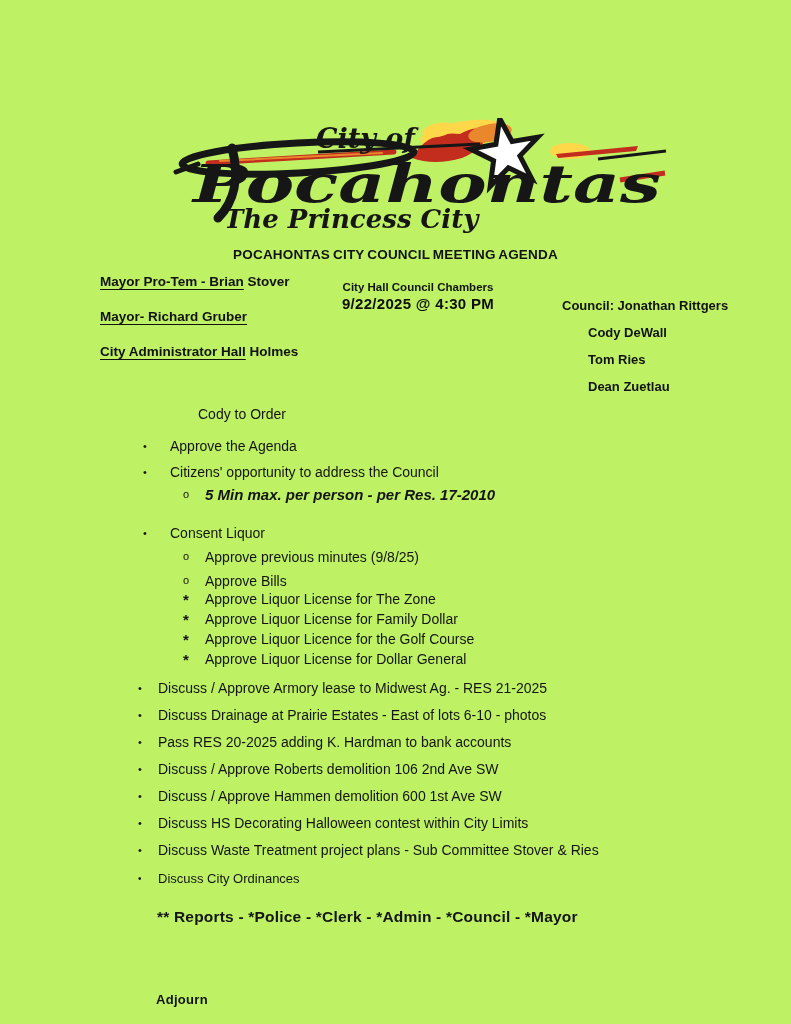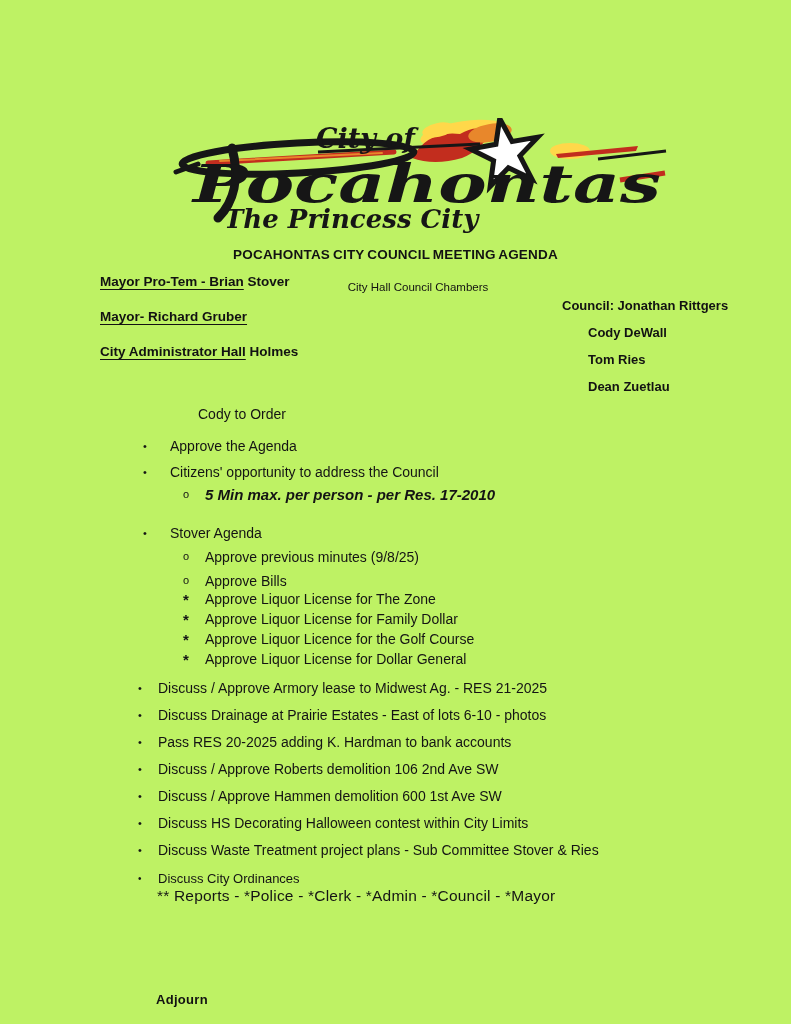--- a/index.html
+++ b/index.html
@@ -27,21 +27,21 @@
   
   .officials{position:absolute;left:100px;top:274px;}
   .official{
     font-size:13.5px;font-weight:700;line-height:16px;
     margin-bottom:19px;color:#121212;white-space:nowrap;
   }
   .official .u{text-decoration:underline;text-underline-offset:3px;text-decoration-thickness:1.4px;}
 
   
   .meeting{position:absolute;left:322px;top:280px;width:192px;text-align:center;}
-  .meeting .loc{font-size:11.5px;font-weight:400;line-height:14px;color:#121212;}
+  .meeting .loc{font-size:11.5px;font-weight:700;line-height:14px;color:#121212;}
   .meeting .dt{font-size:15px;font-weight:700;line-height:19px;letter-spacing:0.3px;color:#0e0e0e;}
 
   
   .council-label{position:absolute;left:562px;top:298px;font-size:13px;font-weight:700;color:#121212;white-space:nowrap;}
   .council-members{position:absolute;left:588px;top:325px;}
   .council-member{font-size:13px;font-weight:700;line-height:16px;margin-bottom:11px;color:#121212;white-space:nowrap;}
 
   
   .call{position:absolute;left:198px;top:406px;font-size:14px;color:#141414;}
 
@@ -66,21 +66,21 @@
 
   .item.subtight{margin-top:2px;padding-left:46px;}
   .item.subtight .m{flex:0 0 22px;padding-left:0;}
 
   .item.main2{margin-top:11px;}
   .item.main2 .m{flex:0 0 21px;padding-left:1px;}
 
   .item.small{margin-top:13px;font-size:13px;}
   .item.small .m{flex:0 0 21px;padding-left:1px;font-size:10px;}
 
-  .item.reports{margin-top:0;padding-left:20px;font-size:15.5px;line-height:18px;font-weight:400;letter-spacing:0.2px;}
+  .item.reports{margin-top:21px;padding-left:20px;font-size:15.5px;line-height:18px;font-weight:700;letter-spacing:0.2px;}
 
   
   .adjourn{position:absolute;left:156px;top:968px;font-size:13px;font-weight:700;letter-spacing:0.3px;color:#121212;margin-top:24px;}
 </style>
 </head>
 <body>
 
 <div class="page">
   <div class="scanwrap">
 
@@ -119,20 +119,21 @@
     <div class="title">POCAHONTAS CITY COUNCIL MEETING AGENDA</div>
 
     <div class="officials">
         <div class="official"><span class="u">Mayor Pro-Tem - Brian</span><span> Stover</span></div>
         <div class="official"><span class="u">Mayor- Richard Gruber</span></div>
         <div class="official"><span class="u">City Administrator Hall</span><span> Holmes</span></div>
       </div>
 
     <div class="meeting">
       <div class="loc">City Hall Council Chambers</div>
+      <div class="dt">9/22/2025 @ 4:30 PM</div>
     </div>
 
     <div class="council-label">Council: Jonathan Rittgers</div>
     <div class="council-members">
         <div class="council-member">Cody DeWall</div>
         <div class="council-member">Tom Ries</div>
         <div class="council-member">Dean Zuetlau</div>
       </div>
 
     <div class="call">Cody to Order</div>
@@ -145,21 +146,21 @@
         <div class="item main">
           <span class="m m-dot">•</span>
           <span class="t">Citizens' opportunity to address the Council</span>
         </div>
         <div class="item note">
           <span class="m m-circle">o</span>
           <span class="t">5 Min max. per person - per Res. 17-2010</span>
         </div>
         <div class="item section">
           <span class="m m-dot">•</span>
-          <span class="t">Stover Agenda</span>
+          <span class="t">Consent Liquor</span>
         </div>
         <div class="item sub">
           <span class="m m-circle">o</span>
           <span class="t">Approve previous minutes (9/8/25)</span>
         </div>
         <div class="item sub">
           <span class="m m-circle">o</span>
           <span class="t">Approve Bills</span>
         </div>
         <div class="item subtight">

